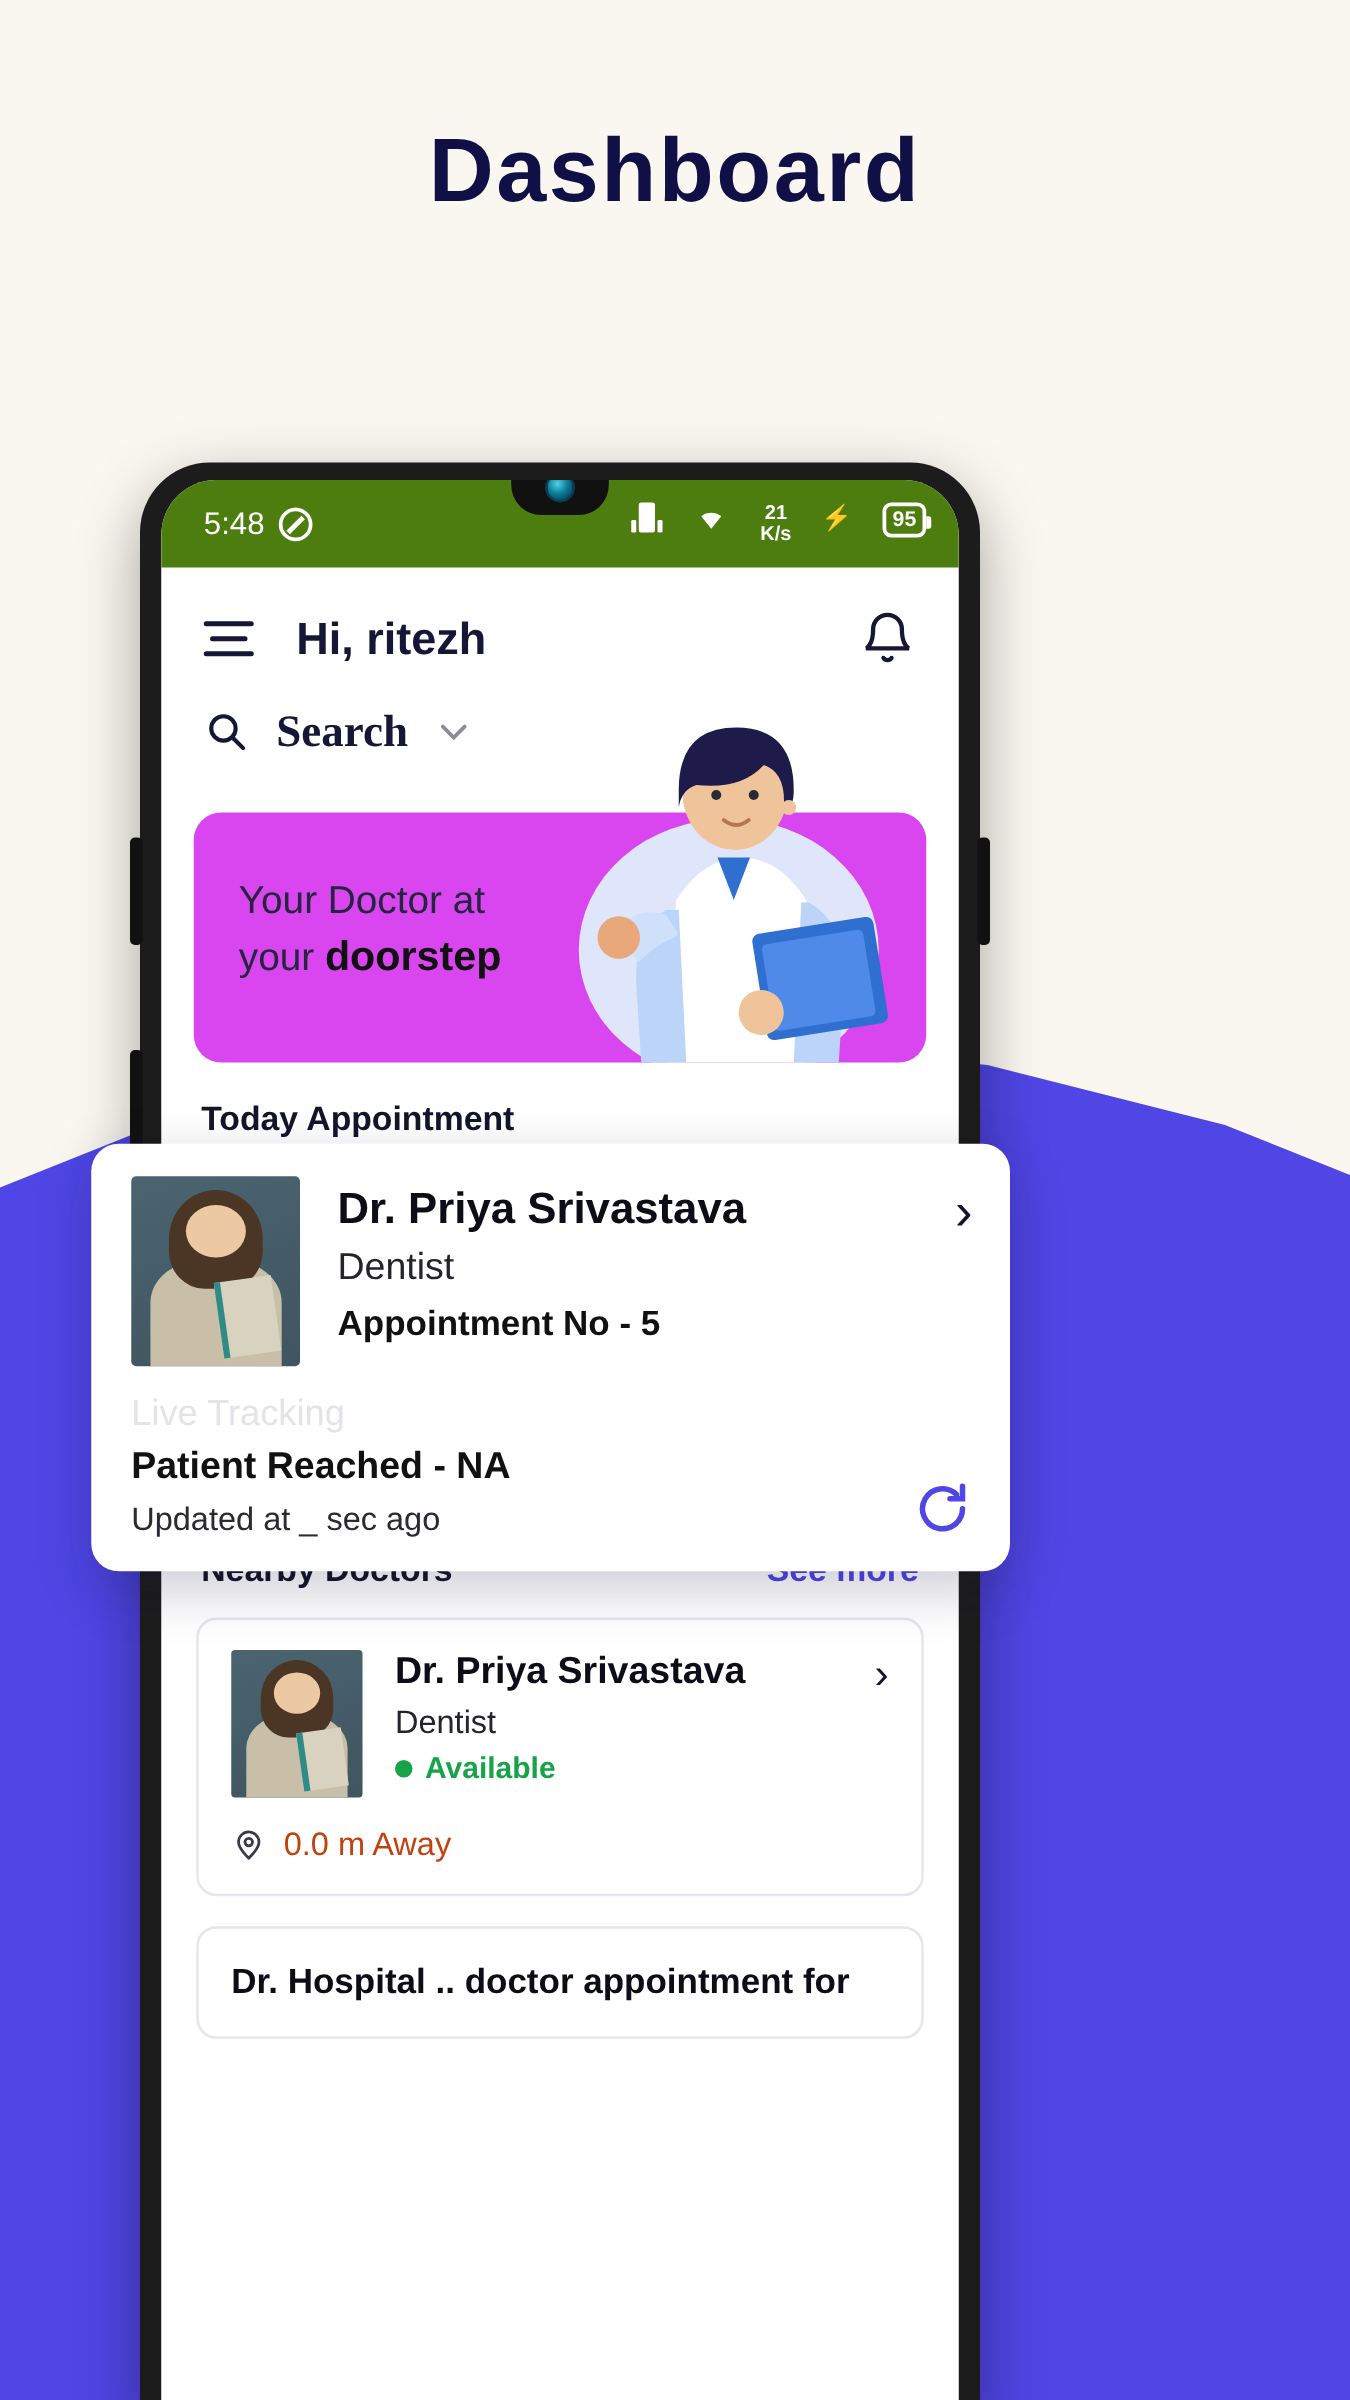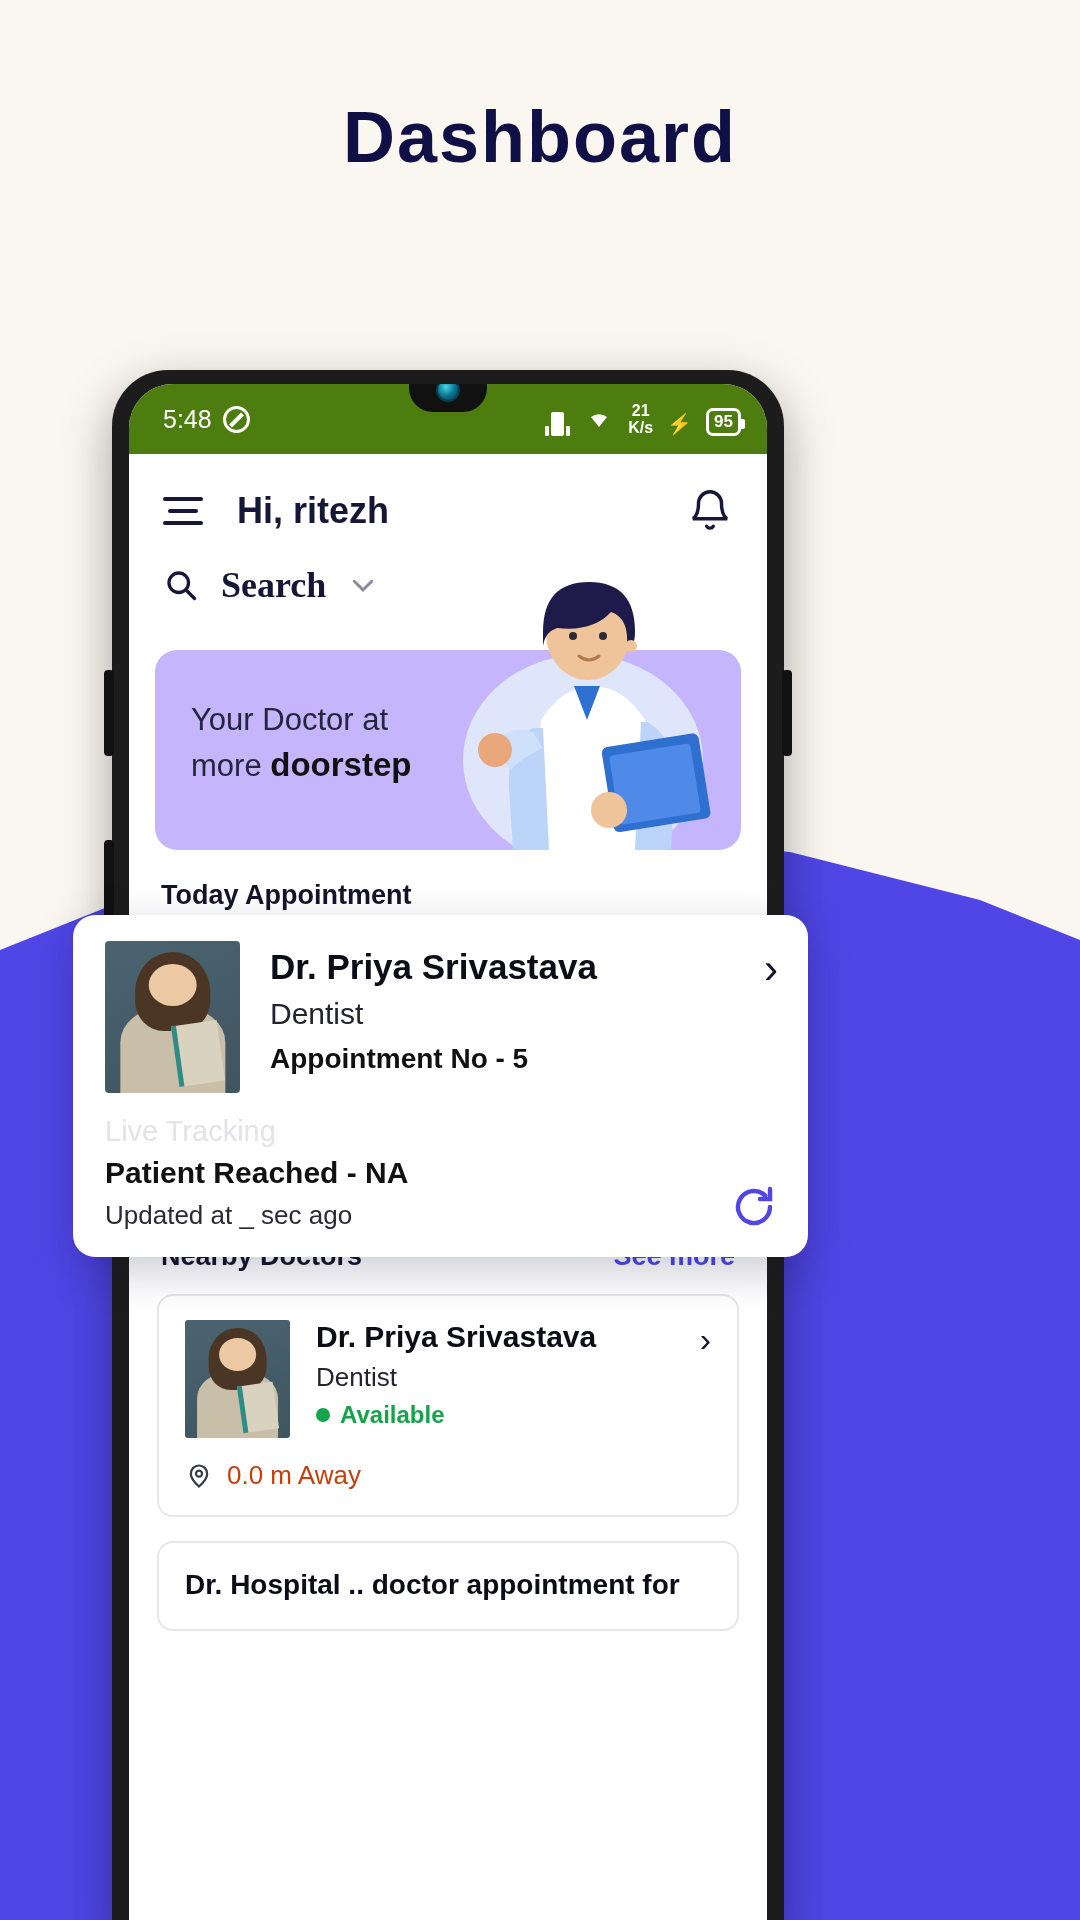--- a/index.html
+++ b/index.html
@@ -47,21 +47,21 @@
     background:#ffffff; border-radius:44px 44px 0 0; overflow:hidden;
   }
 
   
   .statusbar {
     height:70px; background:#4d7c0f; color:#fff;
     display:flex; align-items:center; justify-content:space-between;
     padding:0 26px 0 34px; font-size:25px; position:relative;
   }
   .sb-left { display:flex; align-items:center; gap:11px; }
-  .sb-right { display:flex; align-items:flex-end; gap:14px; }
+  .sb-right { display:flex; align-items:flex-start; gap:24px; }
   .dnd-icon {
     width:27px; height:27px; border:3px solid #fff; border-radius:50%;
     position:relative;
   }
   .dnd-icon::after {
     content:""; position:absolute; left:2px; top:9px; width:17px; height:4px;
     background:#fff; transform:rotate(-45deg);
   }
   .notch {
     position:absolute; left:50%; transform:translateX(-50%); top:-14px;
@@ -108,21 +108,21 @@
   
   .search-row {
     display:flex; align-items:center; gap:22px; padding:30px 34px 0 34px;
   }
   .search-ico { width:36px; height:36px; }
   .search-label { font-size:36px; font-weight:bold; color:#161637;font-family:Liberation Serif, serif; }
   .chev { width:30px; height:30px; }
 
   
   .banner {
-    margin:44px 26px 0 26px; height:200px; background:#c4b5fd;
+    margin:44px 26px 0 26px; height:200px; background:#d946ef;
     border-radius:22px; position:relative; overflow:visible;
   }
   .banner-text {
     position:absolute; left:36px; top:48px; font-size:31px; color:#25253f;
     line-height:1.42;
   }
   .banner-text b { font-weight:bold; font-size:33px; color:#111; }
   .doctor-art {
     position:absolute; right:18px; bottom:0; width:290px; height:290px;
   }
@@ -283,21 +283,21 @@
       <span class="chev">
         <svg viewBox="0 0 24 24" width="30" height="30" fill="none" stroke="#8b8b9b" stroke-width="2.4" stroke-linecap="round">
           <path d="M5 9l7 7 7-7"></path>
         </svg>
       </span>
     </div>
 
     <div class="banner">
       <div class="banner-text">
         <div>Your Doctor at</div>
-        <div><span>more </span><b>doorstep</b></div>
+        <div><span>your </span><b>doorstep</b></div>
       </div>
       <div class="doctor-art">
         <svg viewBox="0 0 290 290" width="290" height="290">
           <ellipse cx="150" cy="200" rx="120" ry="105" fill="#dfe6fb"></ellipse>
           <path d="M96 290 q-8-110 62-122 t74 122 z" fill="#cfe0fa"></path>
           <path d="M108 160 q22-34 52-34 t52 34 l8 130 h-120 z" fill="#fff"></path>
           <path d="M100 168 q-26 14 -24 60 l4 62 h36 l-6-122z" fill="#bcd4f7"></path>
           <path d="M214 162 q30 16 28 64 l-4 64 h-36 l6-128z" fill="#bcd4f7"></path>
           <path d="M141 126 h26 l-13 34z" fill="#2f6fd0"></path>
           <ellipse cx="155" cy="74" rx="42" ry="46" fill="#f0c49a"></ellipse>

